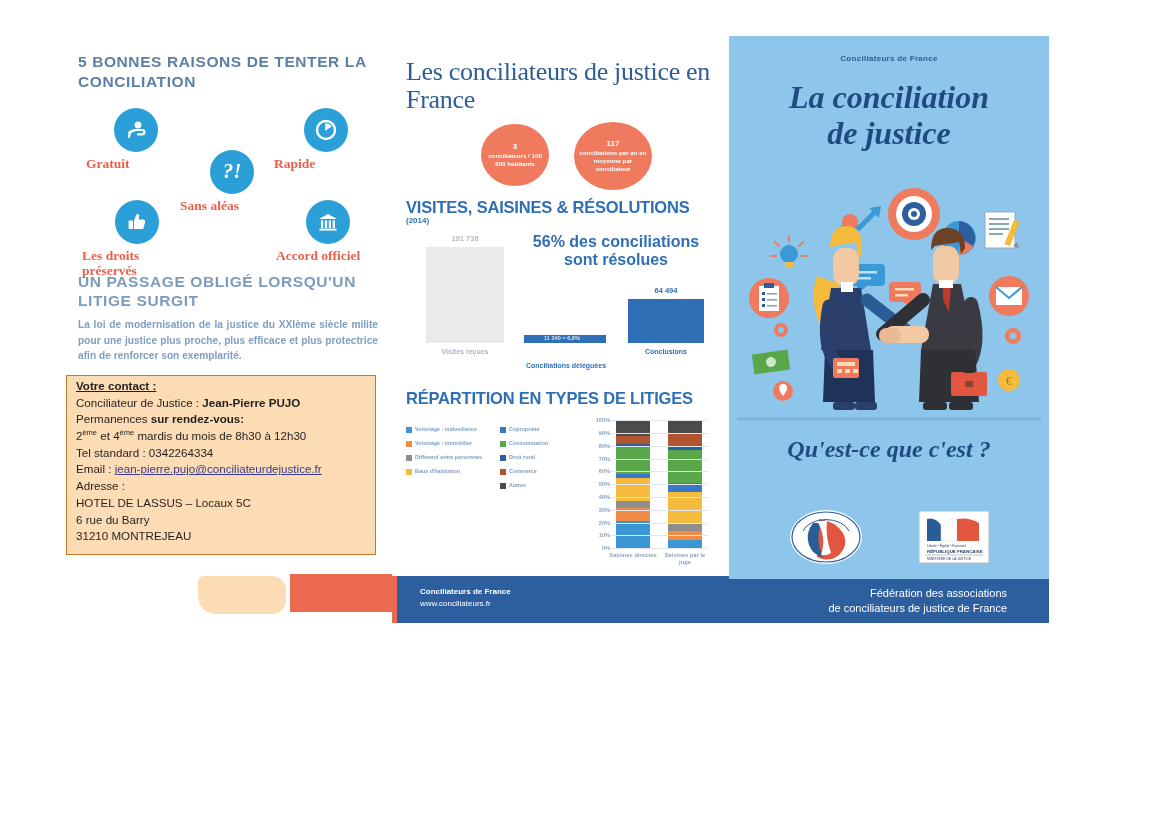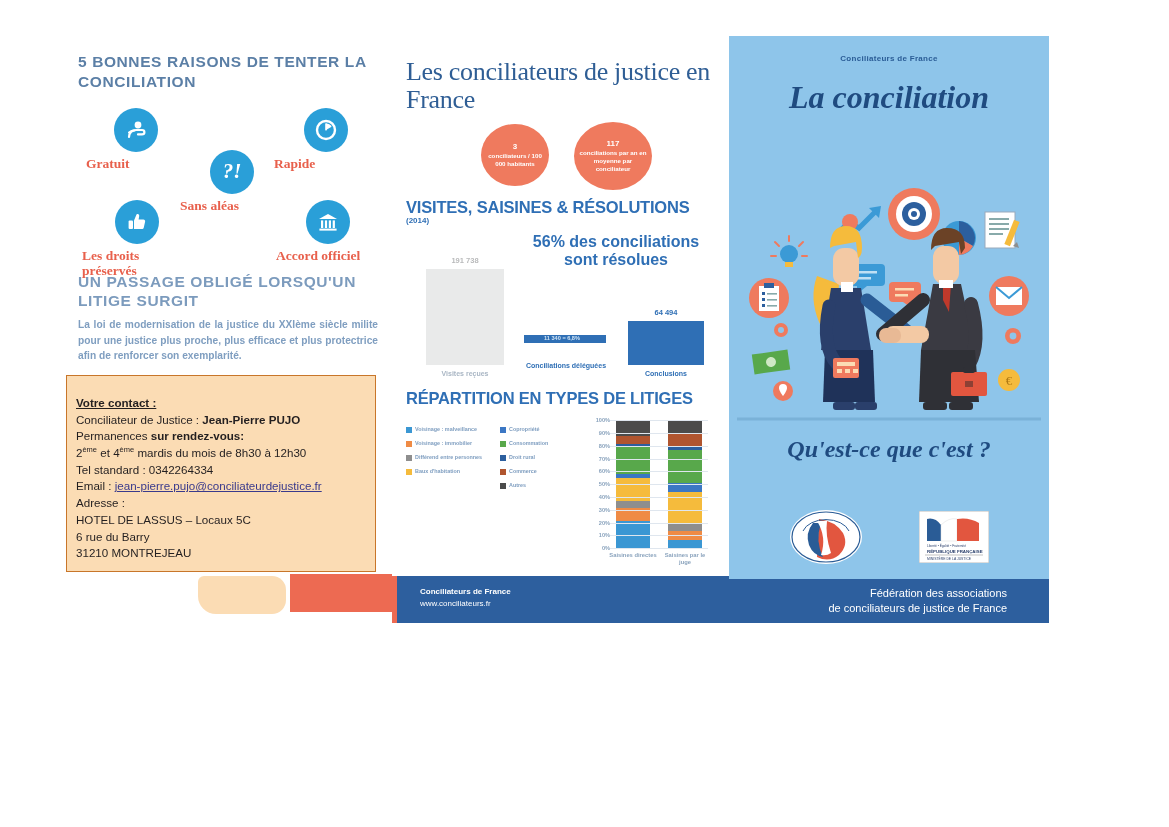--- a/index.html
+++ b/index.html
@@ -30,21 +30,21 @@
   #r-alea{left:102px;top:42px;width:104px;}
   #r-droits{left:4px;top:92px;width:110px;}
   #r-accord{left:198px;top:92px;width:104px;}
 
   #passage-head{margin-top:14px;}
   #body-text{margin-top:6px;font-size:10.2px;line-height:1.5;color:#7f9ec0;
              text-align:justify;width:300px;font-weight:600;}
 
   
   #contact-box{position:absolute;left:66px;top:375px;width:310px;
-    background:#fbdcb4;border:1.5px solid #c8762a;padding:19px 9px 9px 9px;
+    background:#fbdcb4;border:1.5px solid #c8762a;padding:2px 9px 9px 9px;
     box-sizing:border-box;}
   #contact-box div{font-size:11.6px;line-height:1.44;color:#231f20;
     font-family:"Liberation Sans",sans-serif;}
   #contact-title{font-weight:700;text-decoration:underline;}
   .b{font-weight:700;}
   #email-line a,#email-line .mail{color:#3a3a8c;text-decoration:underline;}
   sup{font-size:7.5px;}
 
   
   #tan-blob{position:absolute;left:198px;top:576px;width:88px;height:38px;
@@ -69,21 +69,21 @@
   .onum{font-size:8px;display:block;}
 
   #sect1-title{color:#2f6fb5;font-weight:700;font-size:16.5px;letter-spacing:-.2px;
     margin-top:6px;}
   #sect1-year{color:#2f6fb5;font-weight:700;font-size:8px;margin-top:-1px;}
 
   
   #bars-wrap{position:relative;height:128px;margin-top:6px;}
   #kpi-56{position:absolute;left:110px;top:2px;width:200px;color:#2f6fb5;
     font-weight:700;font-size:16px;line-height:1.1;text-align:center;}
-  .bar{position:absolute;margin-top:22px;}
+  .bar{position:absolute;}
   .bar .bval{position:absolute;width:100%;text-align:center;top:-13px;
     font-size:7.5px;font-weight:700;}
   .bar .bcap{position:absolute;width:130%;left:-15%;text-align:center;top:100%;
     margin-top:5px;font-size:7px;font-weight:700;line-height:1.25;}
   #bar-visites{left:20px;top:16px;width:78px;height:96px;background:#e9eaea;}
   #bar-visites .bval{color:#b9babb;}
   #bar-visites .bcap{color:#a9b6c4;}
   #bar-concconv{left:118px;top:52px;width:82px;height:60px;background:#3ea2dd;}
   #bar-concconv .bval{color:#3ea2dd;}
   #bar-concconv .bcap{color:#3ea2dd;}
@@ -383,20 +383,21 @@
           <div class="gline" style="top: 6px;"></div>
         </div>
 
     </div>
   </div>
 
   <div id="right-panel">
     <div id="rp-brand">Conciliateurs de France</div>
     <div id="rp-title">
       <div>La conciliation</div>
+      <div>de justice</div>
     </div>
 
     <svg id="illus" viewBox="0 0 304 250">
 
       <g>
         <circle cx="52" cy="78" r="9" fill="#3b9ad6"></circle>
         <rect x="48" y="86" width="8" height="5" fill="#f5bb3c"></rect>
         <g stroke="#ef7a5e" stroke-width="2" stroke-linecap="round">
           <line x1="52" y1="60" x2="52" y2="65"></line>
           <line x1="38" y1="66" x2="42" y2="70"></line>

